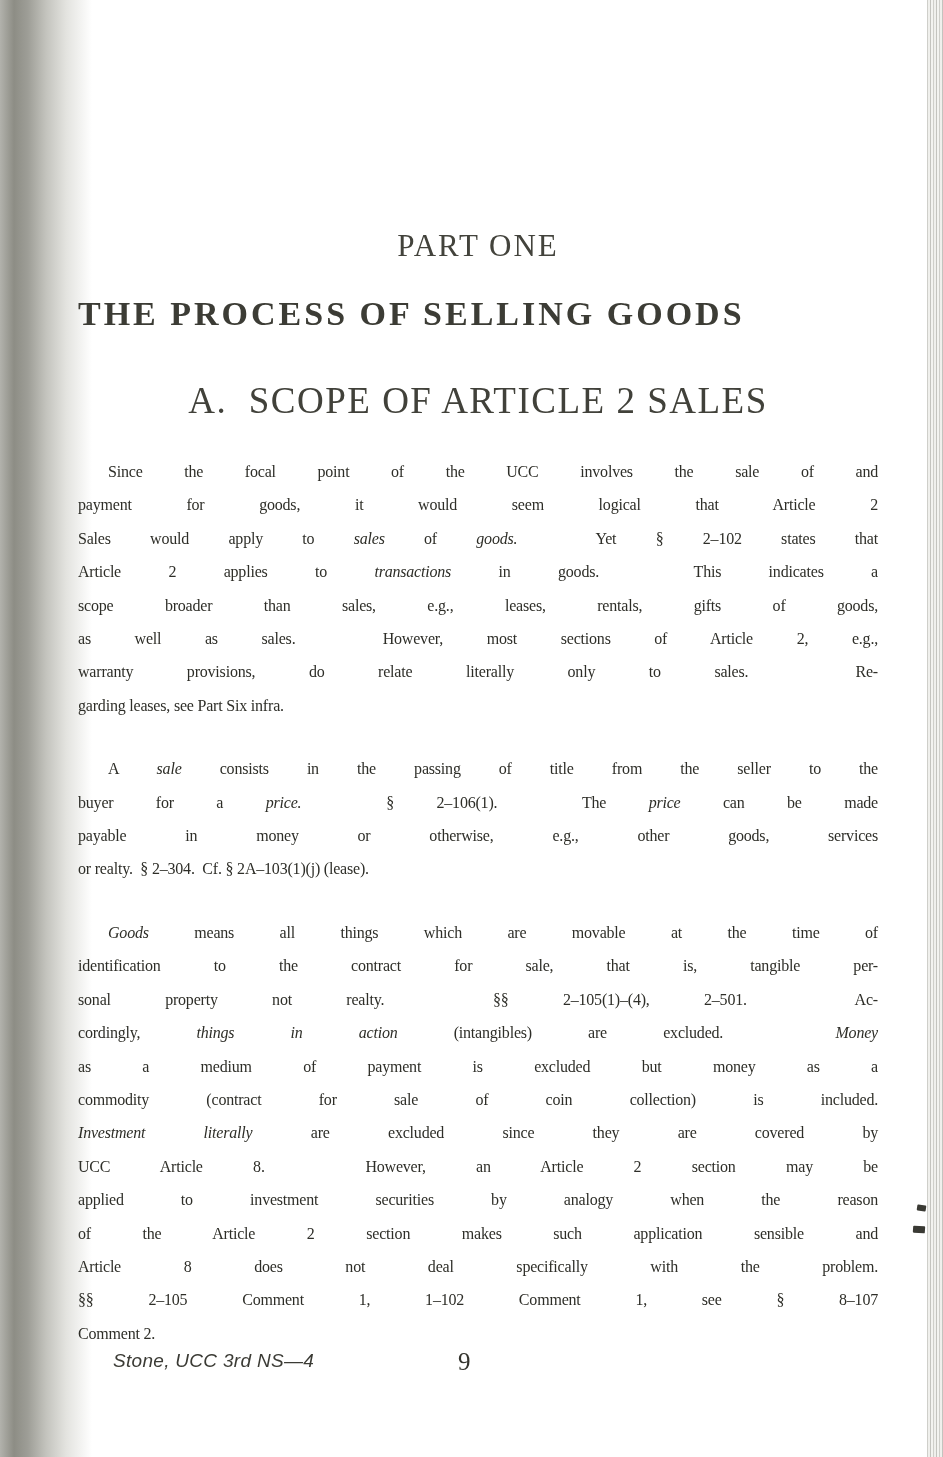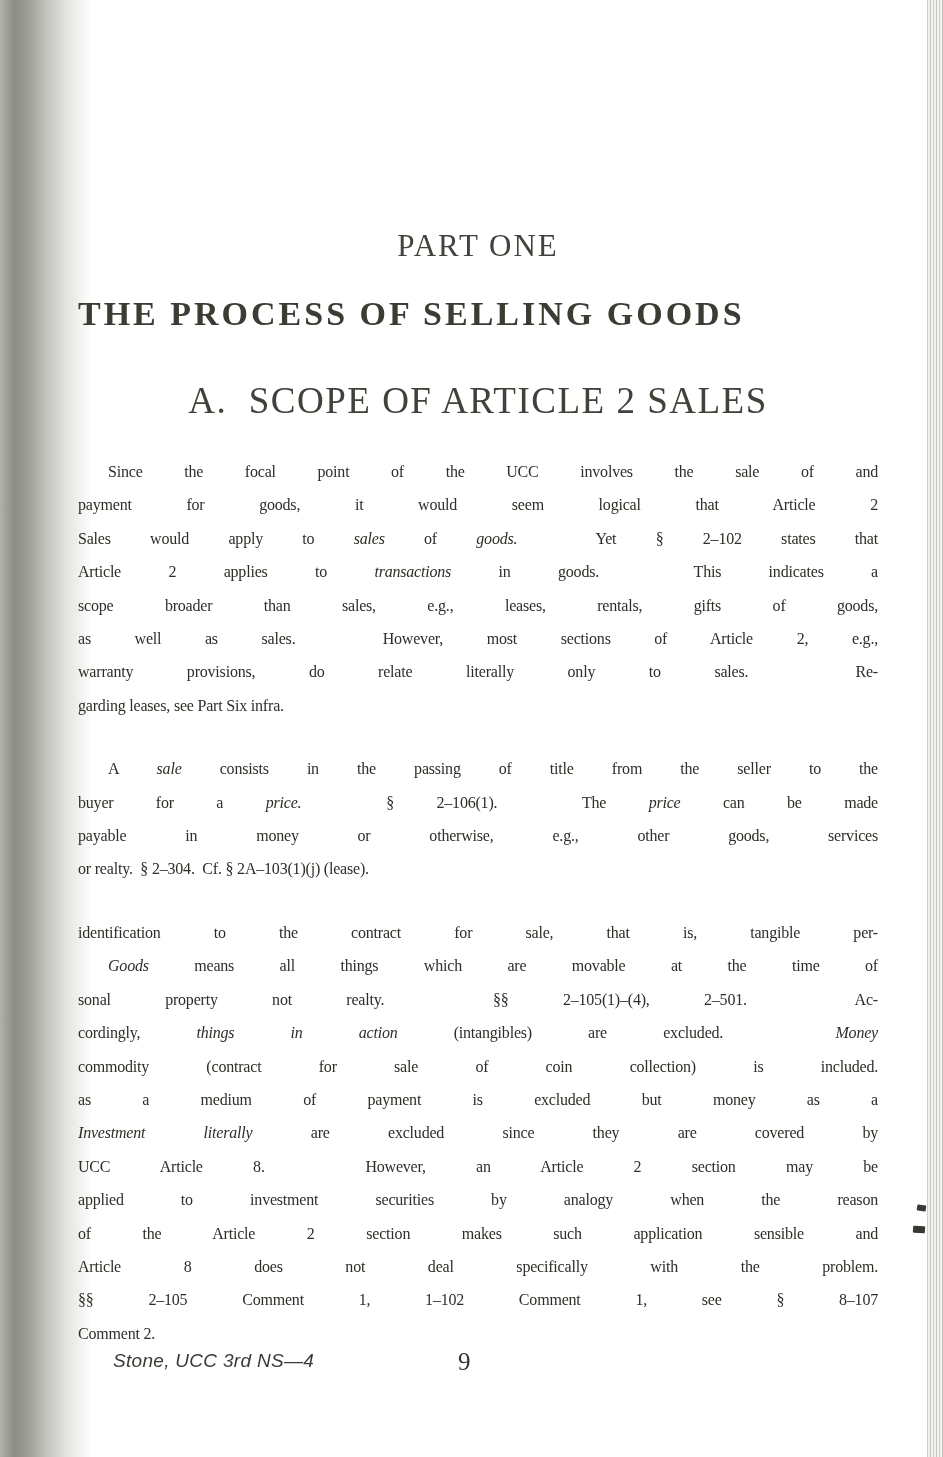--- a/index.html
+++ b/index.html
@@ -148,26 +148,26 @@
           <div class="line"><span>warranty provisions, do relate literally only to sales.&nbsp; Re-</span></div>
           <div class="line last"><span>garding leases, see Part Six infra.</span></div>
         </div>
         <div class="para">
           <div class="line first"><span>A </span><span class="it">sale</span><span> consists in the passing of title from the seller to the</span></div>
           <div class="line"><span>buyer for a </span><span class="it">price.</span><span>&nbsp; § 2–106(1).&nbsp; The </span><span class="it">price</span><span> can be made</span></div>
           <div class="line"><span>payable in money or otherwise, e.g., other goods, services</span></div>
           <div class="line last"><span>or realty.&nbsp; § 2–304.&nbsp; Cf. § 2A–103(1)(j) (lease).</span></div>
         </div>
         <div class="para">
+          <div class="line first"><span class="it">Goods</span><span> means all things which are movable at the time of</span></div>
           <div class="line"><span>identification to the contract for sale, that is, tangible per-</span></div>
-          <div class="line first"><span class="it">Goods</span><span> means all things which are movable at the time of</span></div>
           <div class="line"><span>sonal property not realty.&nbsp; §§ 2–105(1)–(4), 2–501.&nbsp; Ac-</span></div>
           <div class="line"><span>cordingly, </span><span class="it">things in action</span><span> (intangibles) are excluded.&nbsp; </span><span class="it">Money</span></div>
+          <div class="line"><span>as a medium of payment is excluded but money as a</span></div>
           <div class="line"><span>commodity (contract for sale of coin collection) is included.</span></div>
-          <div class="line"><span>as a medium of payment is excluded but money as a</span></div>
           <div class="line"><span class="it">Investment literally</span><span> are excluded since they are covered by</span></div>
           <div class="line"><span>UCC Article 8.&nbsp; However, an Article 2 section may be</span></div>
           <div class="line"><span>applied to investment securities by analogy when the reason</span></div>
           <div class="line"><span>of the Article 2 section makes such application sensible and</span></div>
           <div class="line"><span>Article 8 does not deal specifically with the problem.</span></div>
           <div class="line"><span>§§ 2–105 Comment 1, 1–102 Comment 1, see § 8–107</span></div>
           <div class="line last"><span>Comment 2.</span></div>
         </div>
       </div>
 

